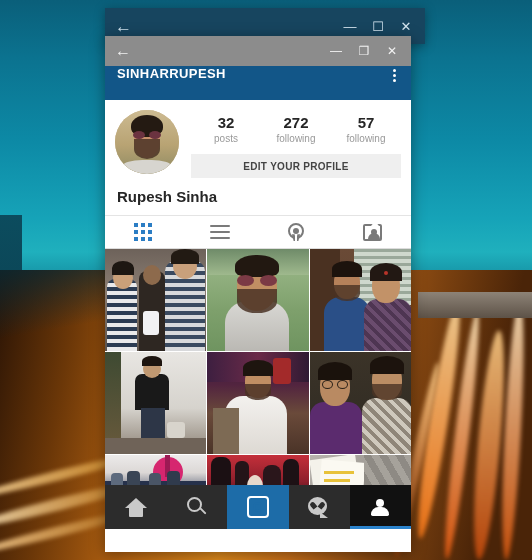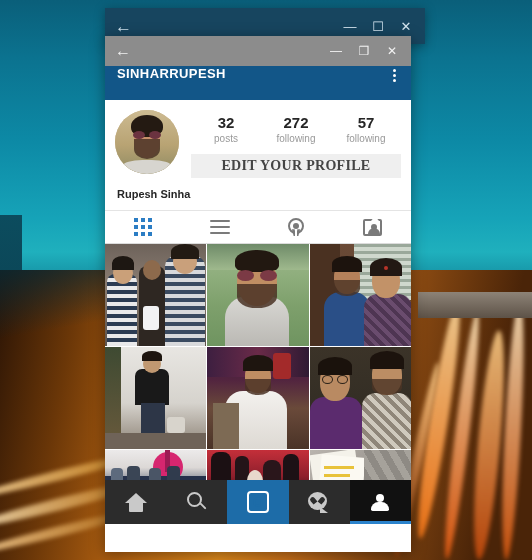--- a/index.html
+++ b/index.html
@@ -119,27 +119,26 @@
   #profile-right { flex: 1; padding-left: 12px; }
   #stats { display: flex; align-items: flex-start; padding: 4px 0 0 0; }
   .stat { flex: 1; text-align: center; }
   .stat-num { font-size: 15px; font-weight: bold; color: #262626; line-height: 18px; }
   .stat-lbl { font-size: 10px; color: #999999; line-height: 14px; }
   #edit-profile-btn {
     margin-top: 8px;
     height: 24px;
     background: #efefef;
     display: flex; align-items: center; justify-content: center;
-    font-size: 14px; font-weight: bold; color: #444444;
+    font-size: 10px; font-weight: bold; color: #444444;
     letter-spacing: .3px;
     cursor: pointer;
-    font-family: Liberation Serif, serif;
   }
   #full-name {
-    font-size: 11px; font-weight: bold; color: #262626;
+    font-size: 15px; font-weight: bold; color: #262626;
     padding: 10px 0 6px 2px;
   }
 
   
   #tab-strip {
     display: flex;
     height: 34px;
     background: #fff;
     border-top: 1px solid #e4e4e4;
     border-bottom: 1px solid #dcdcdc;

